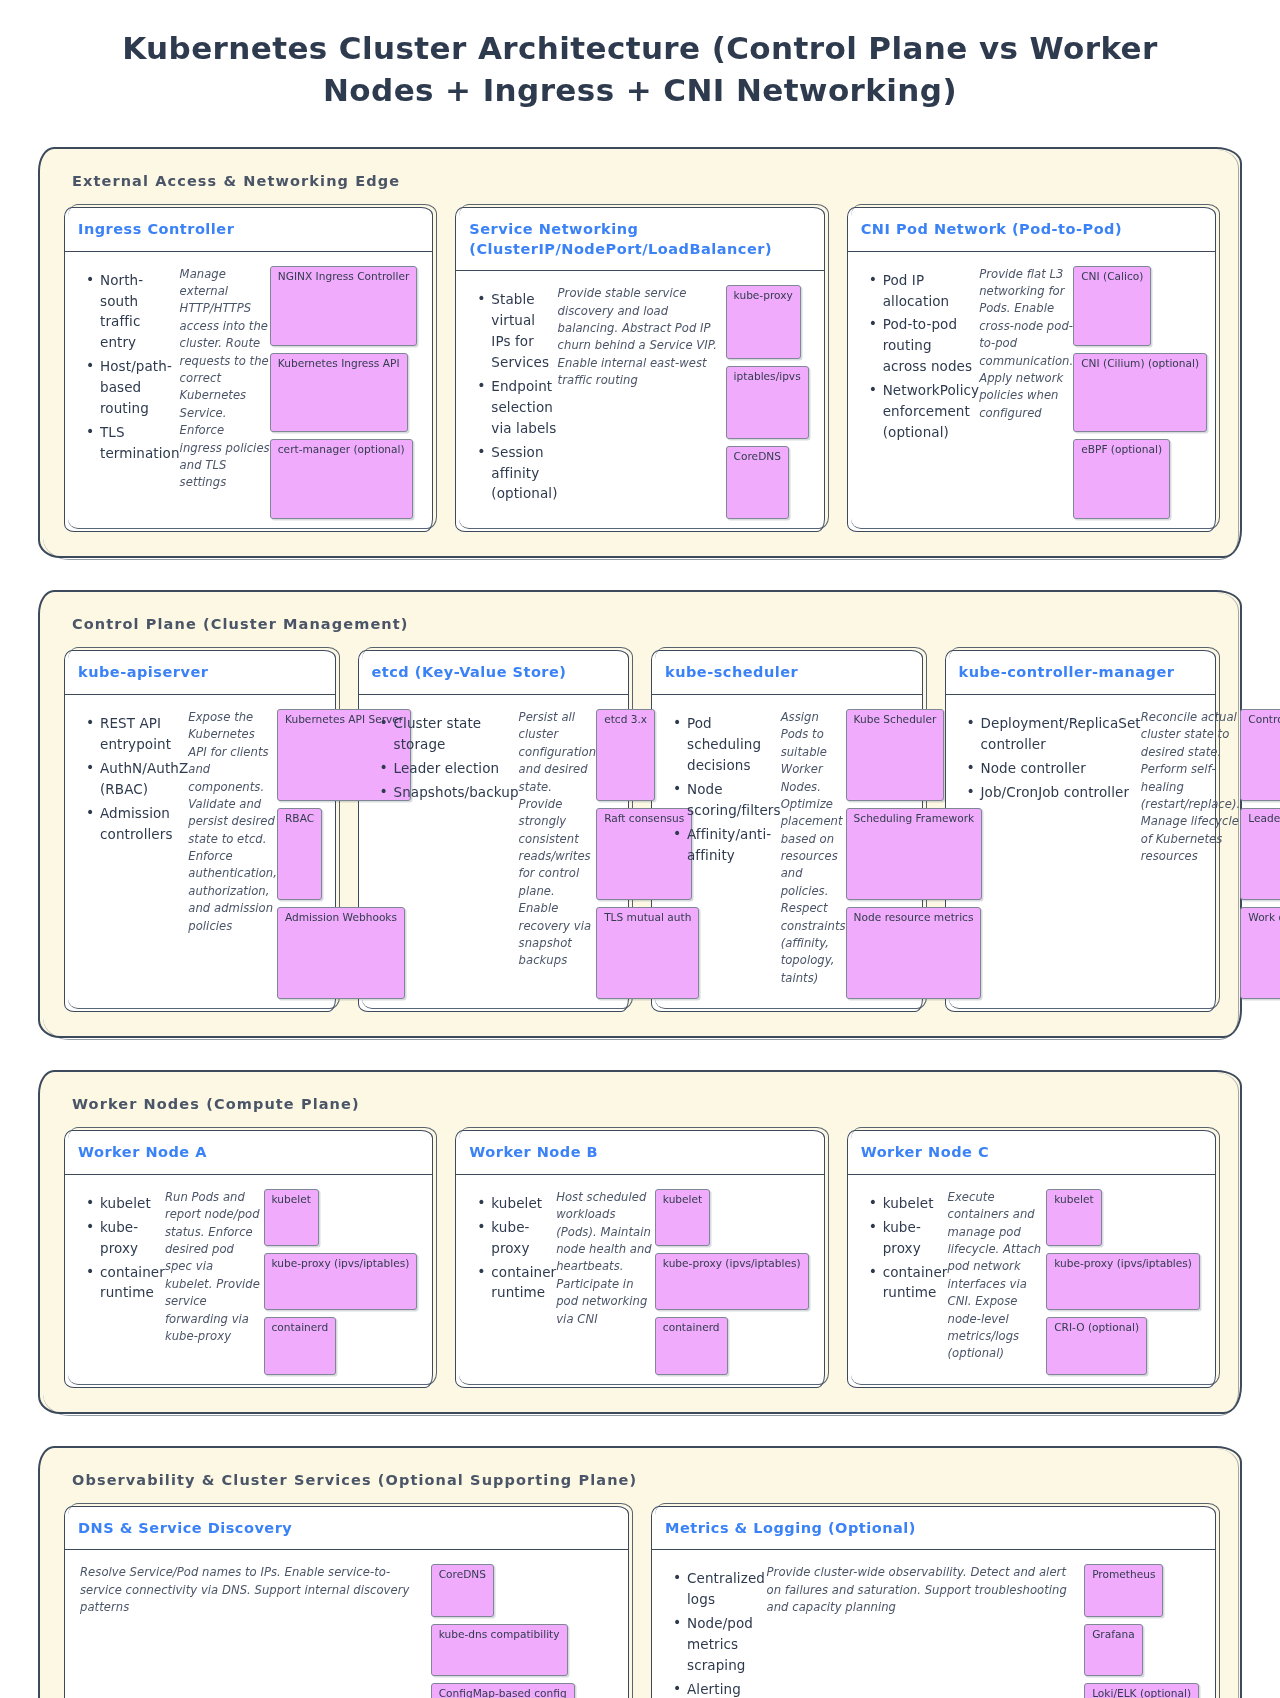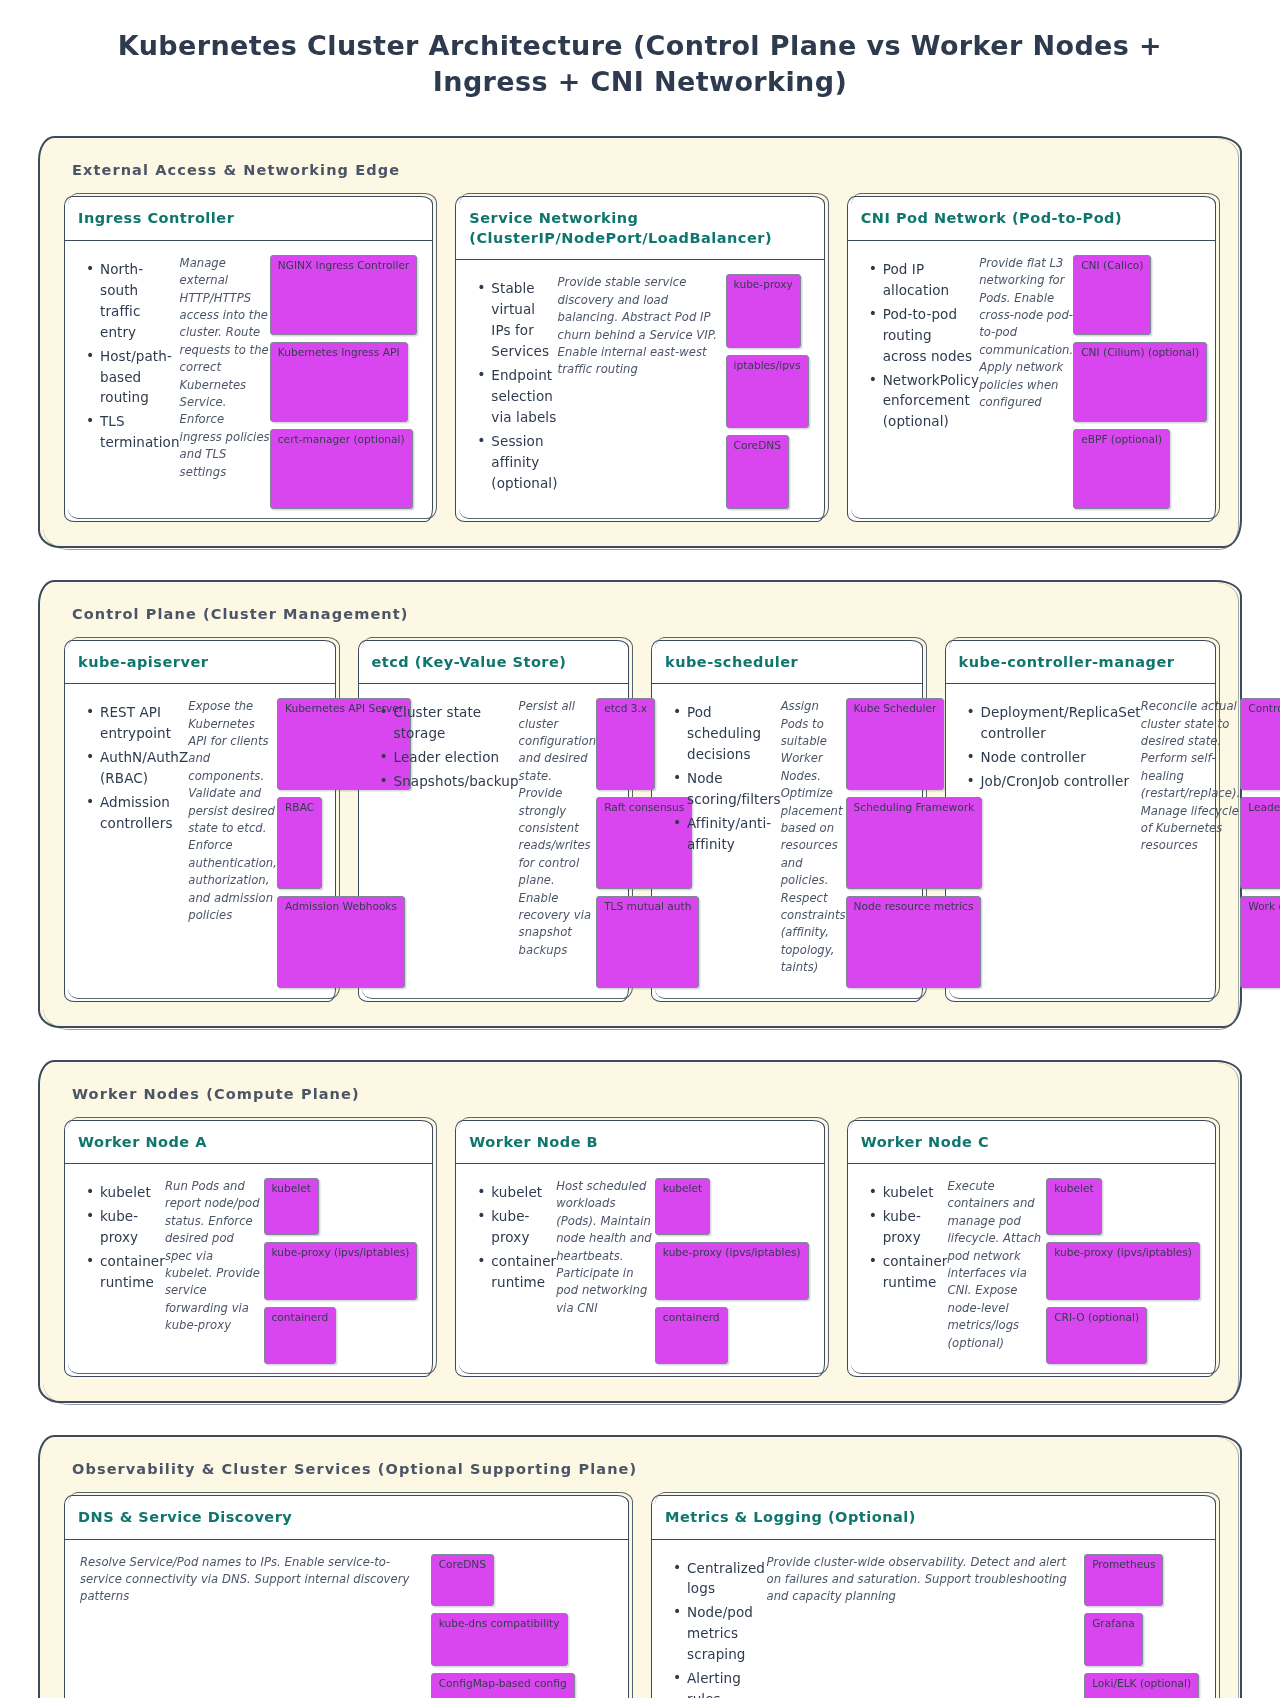--- a/index.html
+++ b/index.html
@@ -19,21 +19,21 @@
     width: 1280px;
     position: relative;
     padding-bottom: 30px;
     box-sizing: border-box;
   }
 
   
   .page-title {
     text-align: center;
     font-family: "DejaVu Sans", sans-serif;
-    font-size: 27px;
+    font-size: 31px;
     font-weight: 700;
     letter-spacing: 0.4px;
     color: #2e3a4e;
     line-height: 1.34;
     padding: 28px 85px 0 85px;
     margin: 0;
   }
 
   
   .sections {
@@ -114,21 +114,21 @@
   .card-header {
     padding: 13px 14px 11px 14px;
     border-bottom: 1.6px solid #3d4a5c;
     position: relative;
     z-index: 2;
   }
   .card-title {
     font-size: 14.5px;
     font-weight: 700;
     letter-spacing: 0.5px;
-    color: #0f766e;
+    color: #3b82f6;
     line-height: 1.35;
     white-space: pre-line;
   }
   .card-body {
     padding: 14px 16px 13px 16px;
     display: flex;
     flex-direction: row;
     flex: 1 1 auto;
     position: relative;
     z-index: 2;
@@ -171,21 +171,21 @@
     border-top: 1px solid #e2e4ea;
     margin: 2px 0 9px 0;
   }
   .tags {
     display: flex;
     flex-wrap: wrap;
     gap: 7px 8px;
   }
   .tag {
     display: inline-block;
-    background: #d946ef;
+    background: #f0abfc;
     border: 1.2px solid #7f8797;
     border-radius: 3px;
     padding: 3px 7px 4px 7px;
     font-size: 10.6px;
     line-height: 1.15;
     color: #323c4d;
     white-space: nowrap;
     box-shadow: 1.5px 1.5px 0 rgba(61,74,92,.20);
   }
 </style>

